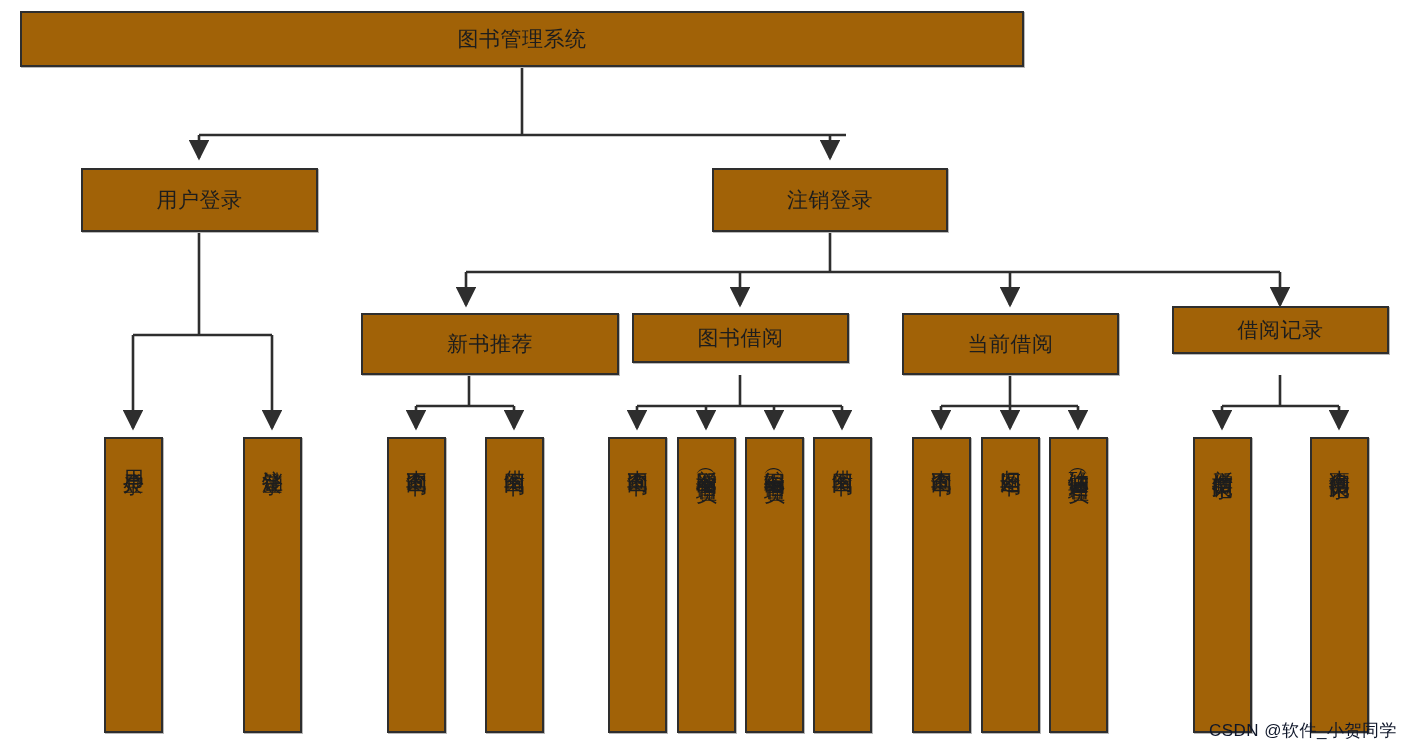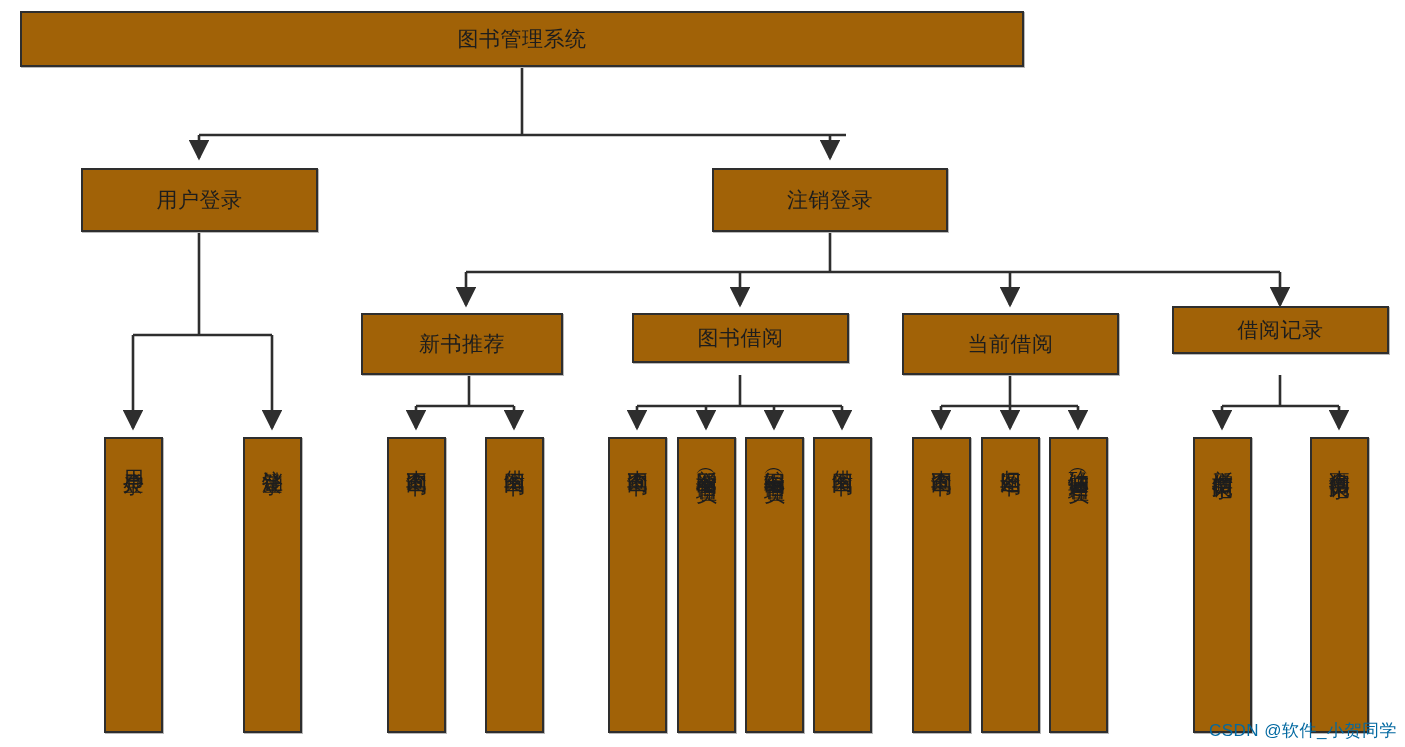--- a/index.html
+++ b/index.html
@@ -58,21 +58,21 @@
     text-orientation: upright;
     font-size: 21px;
     line-height: 1.05;
     letter-spacing: 2px;
   }
   #watermark {
     position: absolute;
     right: 8px;
     bottom: 5px;
     font-size: 17px;
-    color: #0369a1;
+    color: #0f172a;
     letter-spacing: 0.5px;
     z-index: 5;
     white-space: nowrap;
   }
 </style>
 </head>
 <body>
 
 <div id="diagram-canvas">
 
@@ -130,21 +130,21 @@
     <span class="node-label">图书管理系统</span>
   </div>
 
   <div class="node horizontal" style="left:81px; top:168px; width:237px; height:64px;">
     <span class="node-label">用户登录</span>
   </div>
   <div class="node horizontal" style="left:712px; top:168px; width:236px; height:64px;">
     <span class="node-label">注销登录</span>
   </div>
 
-  <div class="node horizontal" style="left:361px; top:313px; width:202px; height:62px;">
+  <div class="node horizontal" style="left:361px; top:313px; width:258px; height:62px;">
     <span class="node-label">新书推荐</span>
   </div>
   <div class="node horizontal" style="left:632px; top:313px; width:217px; height:50px;">
     <span class="node-label">图书借阅</span>
   </div>
   <div class="node horizontal" style="left:902px; top:313px; width:217px; height:62px;justify-content:center;">
     <span class="node-label">当前借阅</span>
   </div>
   <div class="node horizontal" style="left:1172px; top:306px; width:217px; height:48px;">
     <span class="node-label">借阅记录</span>

